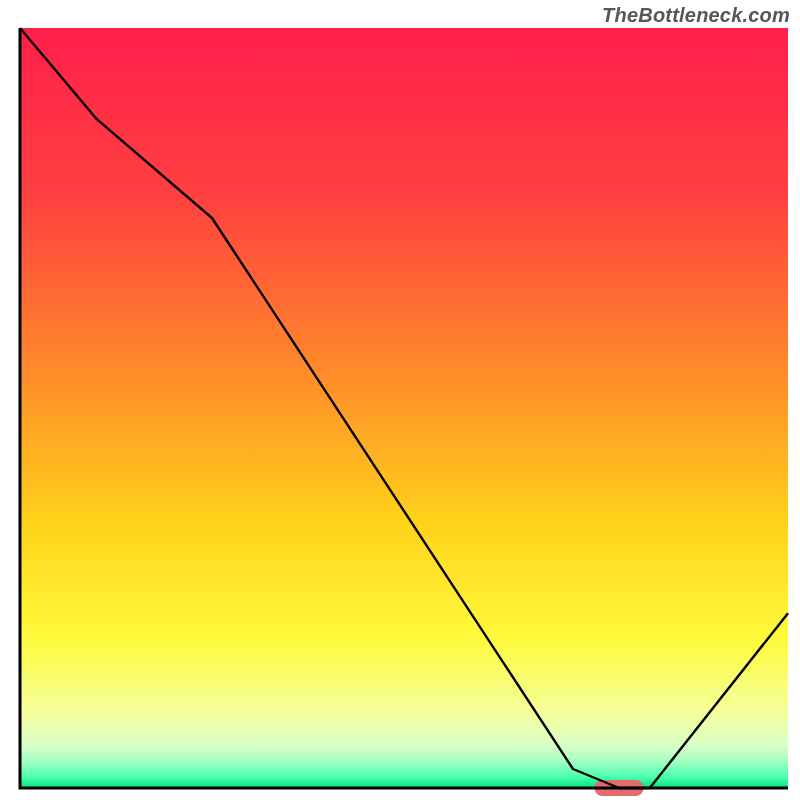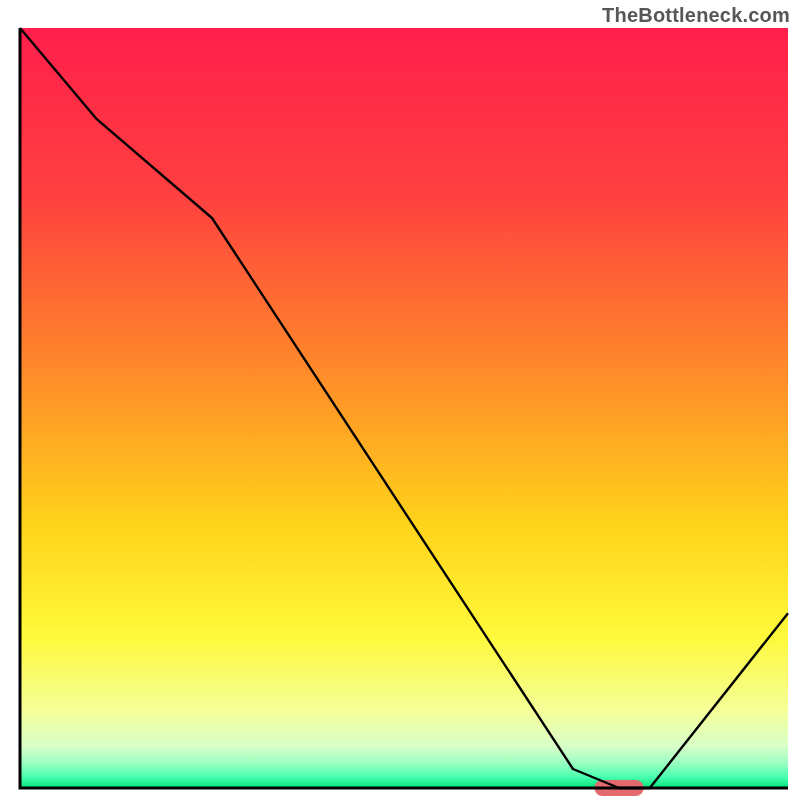--- a/index.html
+++ b/index.html
@@ -16,20 +16,21 @@
     height: 800px;
   }
   .watermark {
     position: absolute;
     top: 4px;
     right: 10px;
     font-size: 20px;
     font-weight: 600;
     color: #575757;
     letter-spacing: 0.2px;
+    font-style: italic;
   }
   svg {
     position: absolute;
     top: 0;
     left: 0;
   }
 </style>
 </head>
 <body>
 <div class="container">

